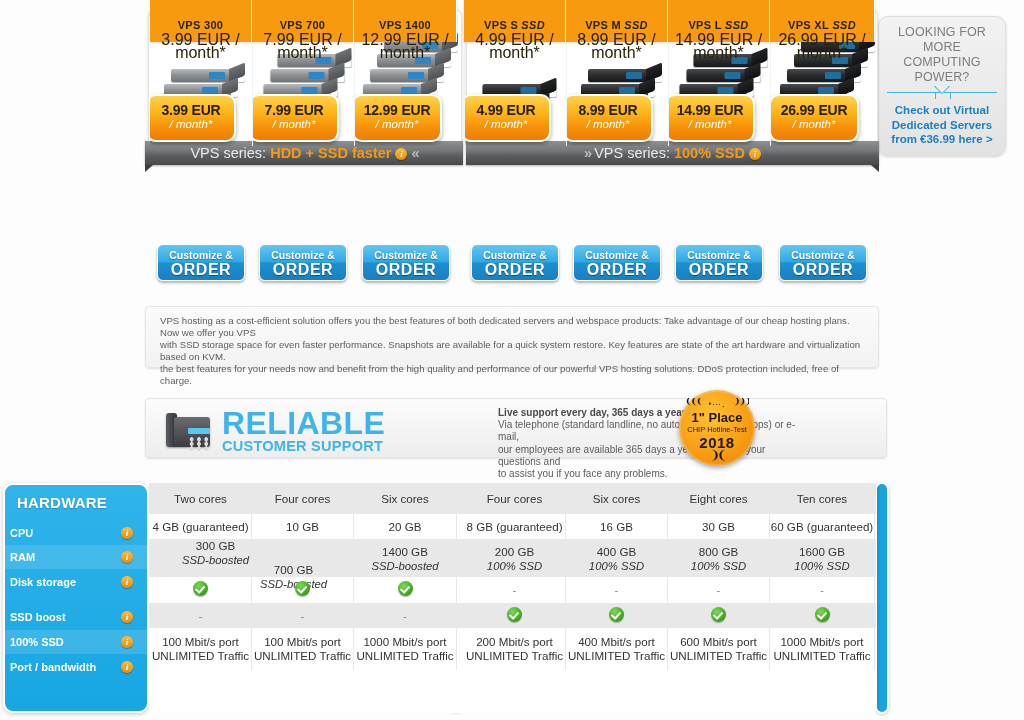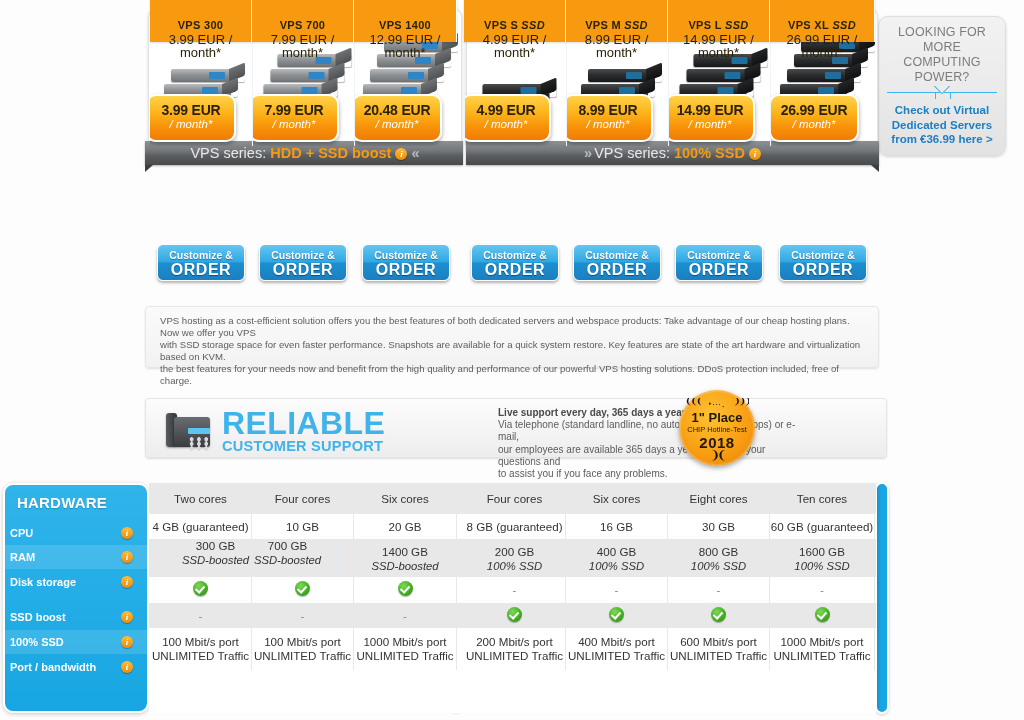--- a/index.html
+++ b/index.html
@@ -121,21 +121,21 @@
     box-shadow:0 1px 1px rgba(0,0,0,.3);
   }
   .namecell{
     position:absolute;top:0;height:42px;
     background:#f79a10;color:#2b2206;text-align:center;
     border-right:1px solid #fff;box-sizing:border-box;
     box-shadow:0 1px 2px rgba(0,0,0,.14);
   }
   .namecell .n1{font-size:11px;font-weight:bold;line-height:13px;margin-top:19px;letter-spacing:.3px;}
   .namecell .n1 i{font-style:italic;}
-  .namecell .n2{font-size:13px;line-height:13px;margin-top:1px;}
+  .namecell .n2{font-size:16px;line-height:13px;margin-top:1px;}
 
   
   .ordbtn{
     position:absolute;top:244px;height:37px;border-radius:6px;
     background:linear-gradient(180deg,#63c6f0 0%,#31a9e4 47%,#1c8fd0 52%,#1b7fc0 100%);
     border:1px solid #ffffff;
     box-shadow:0 2px 3px rgba(0,0,0,.3);
     text-align:center;color:#fff;cursor:pointer;box-sizing:border-box;
   }
   .ordbtn .l1{font-size:10.5px;font-weight:bold;line-height:12px;margin-top:4px;text-shadow:0 1px 1px rgba(0,0,0,.35);}
@@ -260,21 +260,21 @@
     <div class="sep"></div>
     <div class="arrow"></div>
     <div class="sub">Check out Virtual Dedicated Servers from €36.99 here &gt;</div>
   </div>
 
   <div class="panel" id="panelA"></div>
   <div class="panel" id="panelB"></div>
 
   <div class="banner" id="bannerA">
     <span>VPS series:</span>
-    <span class="hl">HDD + SSD boost</span>
+    <span class="hl">HDD + SSD faster</span>
     <span class="ico-i">i</span>
     <span class="chev">«</span>
   </div>
   <div class="bn-tail" id="tailA"></div>
 
   <div class="banner" id="bannerB">
     <span class="chev">»</span>
     <span>VPS series:</span>
     <span class="hl">100% SSD</span>
     <span class="ico-i">i</span>
@@ -355,21 +355,21 @@
             <div class="side"></div>
             <div class="led"></div>
           </div>
           <div class="unit g" style="width: 74px; margin-left: 0px;">
             <div class="face"></div>
             <div class="side"></div>
             <div class="led"></div>
           </div>
         </div>
         <div class="bubble" style="left: -3px; top: 84px;">
-          <div class="p">20.48 EUR</div>
+          <div class="p">12.99 EUR</div>
           <div class="m">/ month*</div>
         </div>
       </div>
       <div class="prodcell" style="left: 464px; width: 102px; top: 10px; height: 136px;">
         <div class="stack b" style="top: 74px; width: 81px;">
           <div class="unit b" style="width: 74px; margin-left: 7px;">
             <div class="face"></div>
             <div class="side"></div>
             <div class="led"></div>
           </div>
@@ -602,21 +602,21 @@
         <div class="scell" style="left: 315px; width: 102px; line-height: 25px;"><span>8 GB (guaranteed)</span></div>
         <div class="scell" style="left: 417px; width: 102px; line-height: 25px;"><span>16 GB (guaranteed)</span></div>
         <div class="scell" style="left: 519px; width: 102px; line-height: 25px;"><span>30 GB (guaranteed)</span></div>
         <div class="scell" style="left: 621px; width: 105px; line-height: 25px;"><span>60 GB (guaranteed)</span></div>
       </div>
       <div class="srow shade" style="top: 56px; height: 38px;">
         <div class="scell" style="left: 16px; width: 102px; ">
           <div style="line-height: 14px;">300 GB</div>
           <div class="sub" style="line-height: 14px;">SSD-boosted</div>
         </div>
-        <div class="scell" style="left: 88px; width: 102px; ">
+        <div class="scell" style="left: 94px; width: 102px;  margin-top: 24px;">
           <div style="line-height: 14px;">700 GB</div>
           <div class="sub" style="line-height: 14px;">SSD-boosted</div>
         </div>
         <div class="scell" style="left: 205px; width: 103px; padding-top: 6px;">
           <div style="line-height: 14px;">1400 GB</div>
           <div class="sub" style="line-height: 14px;">SSD-boosted</div>
         </div>
         <div class="scell" style="left: 315px; width: 102px; padding-top: 6px;">
           <div style="line-height: 14px;">200 GB</div>
           <div class="sub" style="line-height: 14px;">100% SSD</div>

